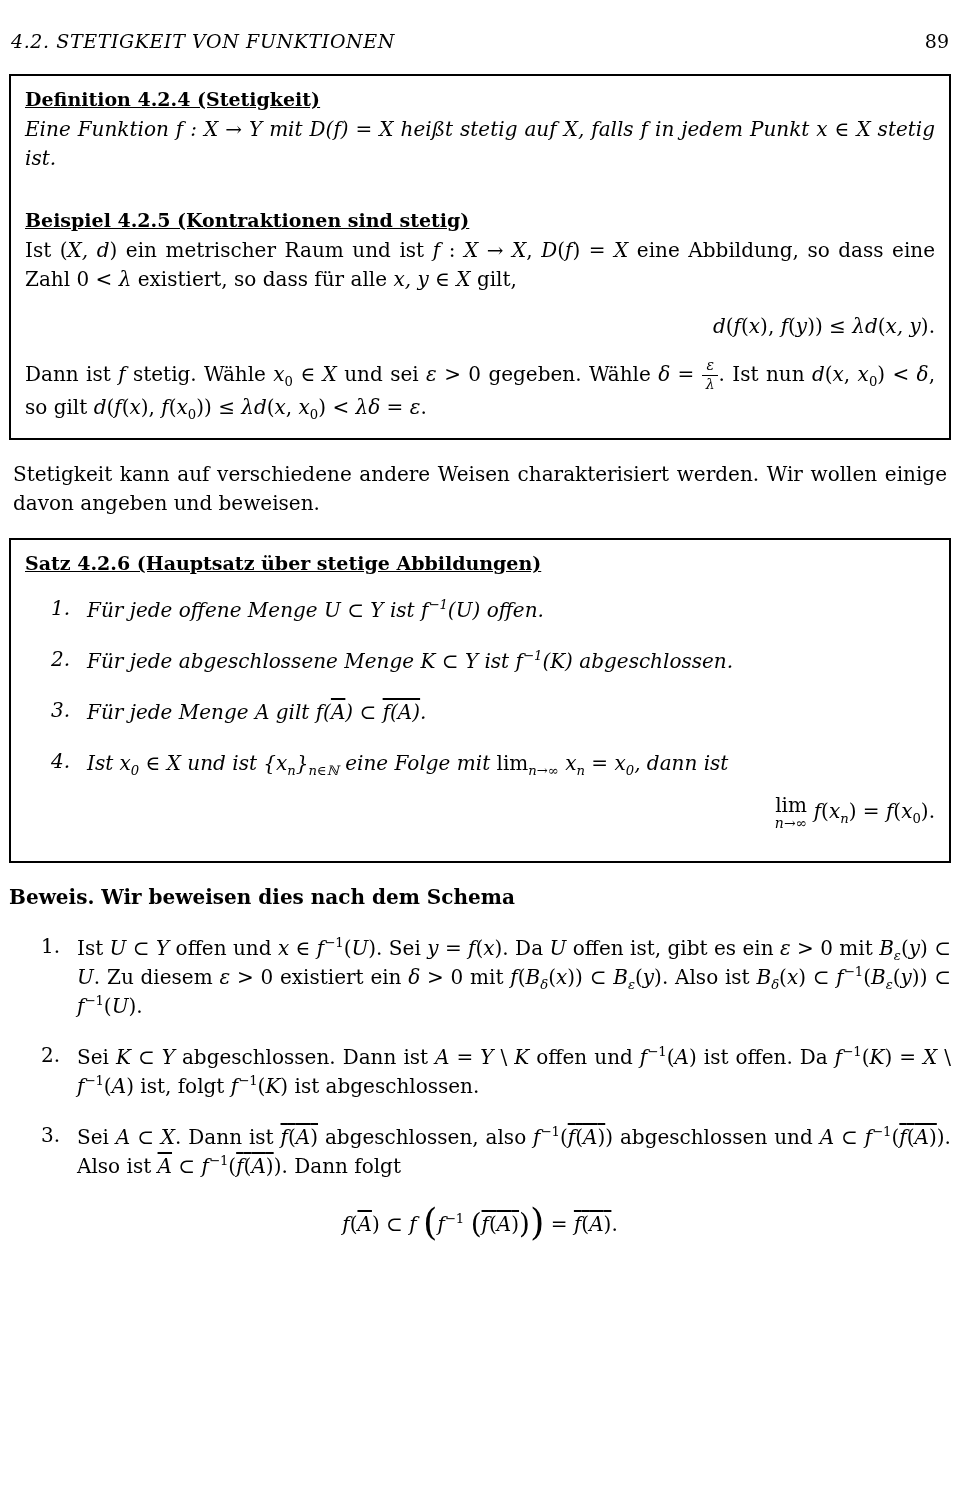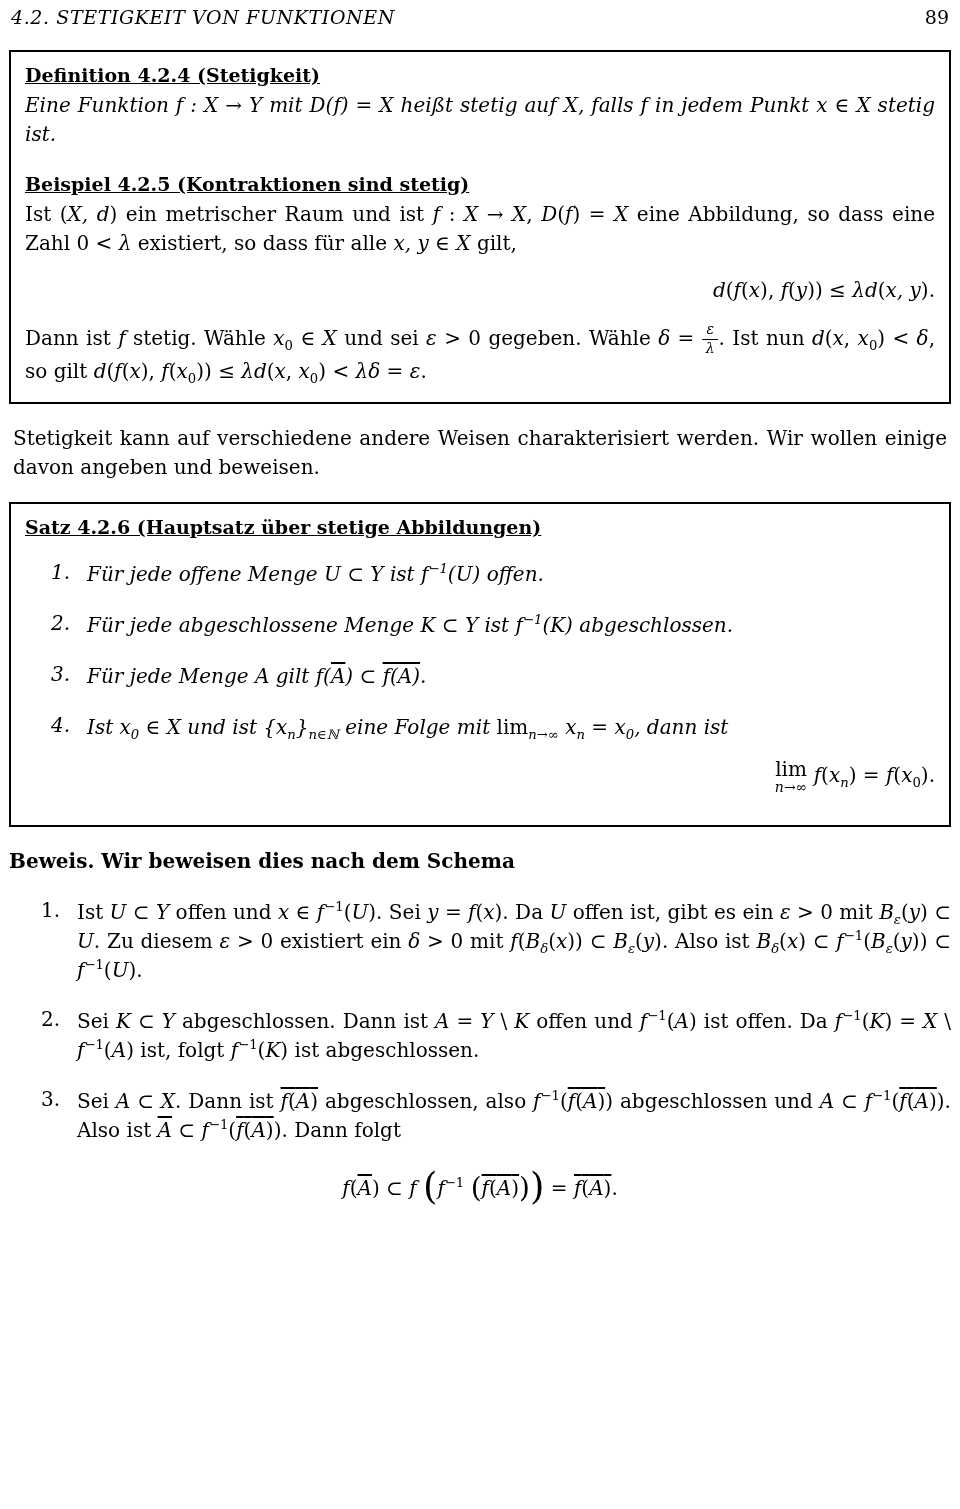--- a/index.html
+++ b/index.html
@@ -3,28 +3,28 @@
 <meta charset="utf-8">
 <style>
   html, body { margin: 0; padding: 0; }
   body {
     width: 960px; height: 1509px;
     background: #ffffff; color: #000000;
     font-family: "DejaVu Serif", "Liberation Serif", serif;
     font-size: 20px;
     overflow: hidden;
   }
-  .page { width: 960px; height: 1270px; padding: 4px 9px 0; box-sizing: border-box; overflow: hidden; }
+  .page { width: 960px; height: 1270px; padding: 28px 9px 0; box-sizing: border-box; overflow: hidden; }
 
   .pagehead { display: flex; justify-content: space-between; align-items: baseline; margin: 2px 2px 22px; font-size: 19px; }
   .pagehead .sec { font-style: italic; letter-spacing: 0.6px; }
 
   .box { border: 2px solid #000; padding: 10px 14px 16px; margin: 0 0 20px; }
   .thm-title { font-weight: bold; font-size: 19px; margin: 2px 0 5px; text-decoration: underline; }
-  .mt { margin-top: 24px; }
+  .mt { margin-top: 36px; }
 
   .it { font-style: italic; }
   .rm { font-style: normal; }
   .body { text-align: justify; line-height: 29px; }
 
   .display { text-align: right; margin: 16px 0 14px; line-height: 33px; }
   .display-big { text-align: center; margin: 18px 0 0; line-height: 48px; }
 
   .li { display: flex; margin-top: 22px; }
   .li .li-num { flex: 0 0 36px; }

